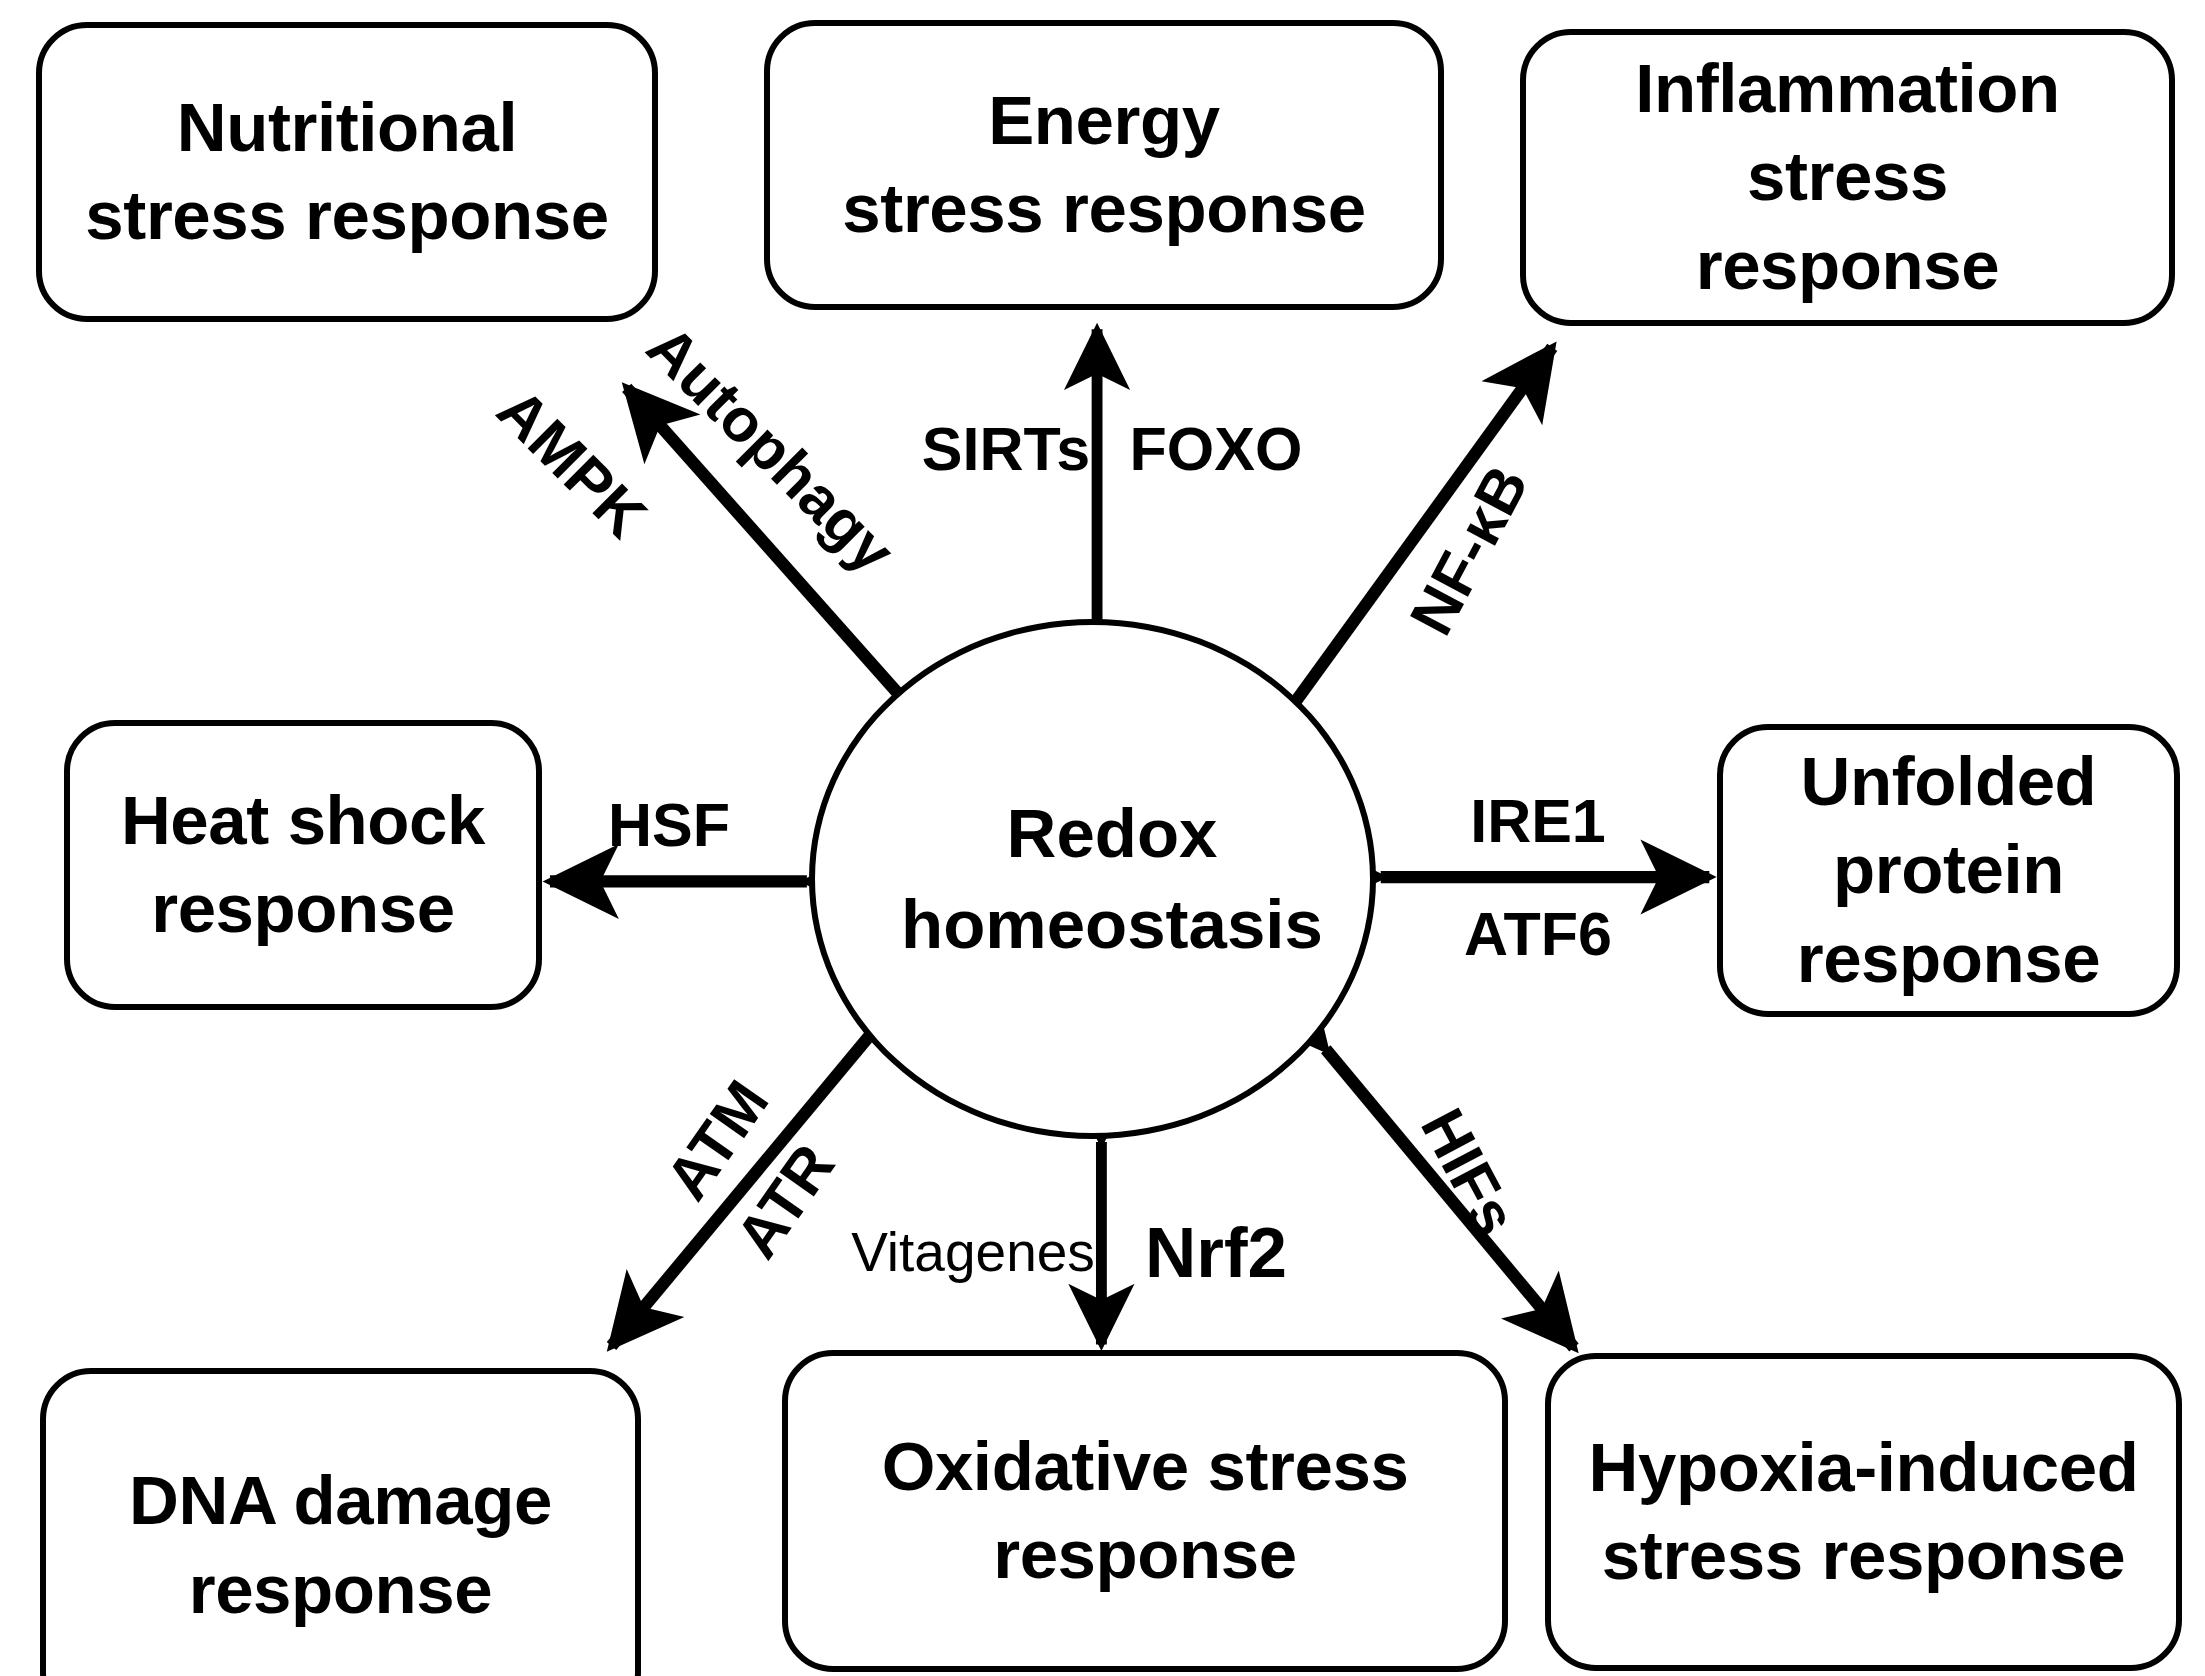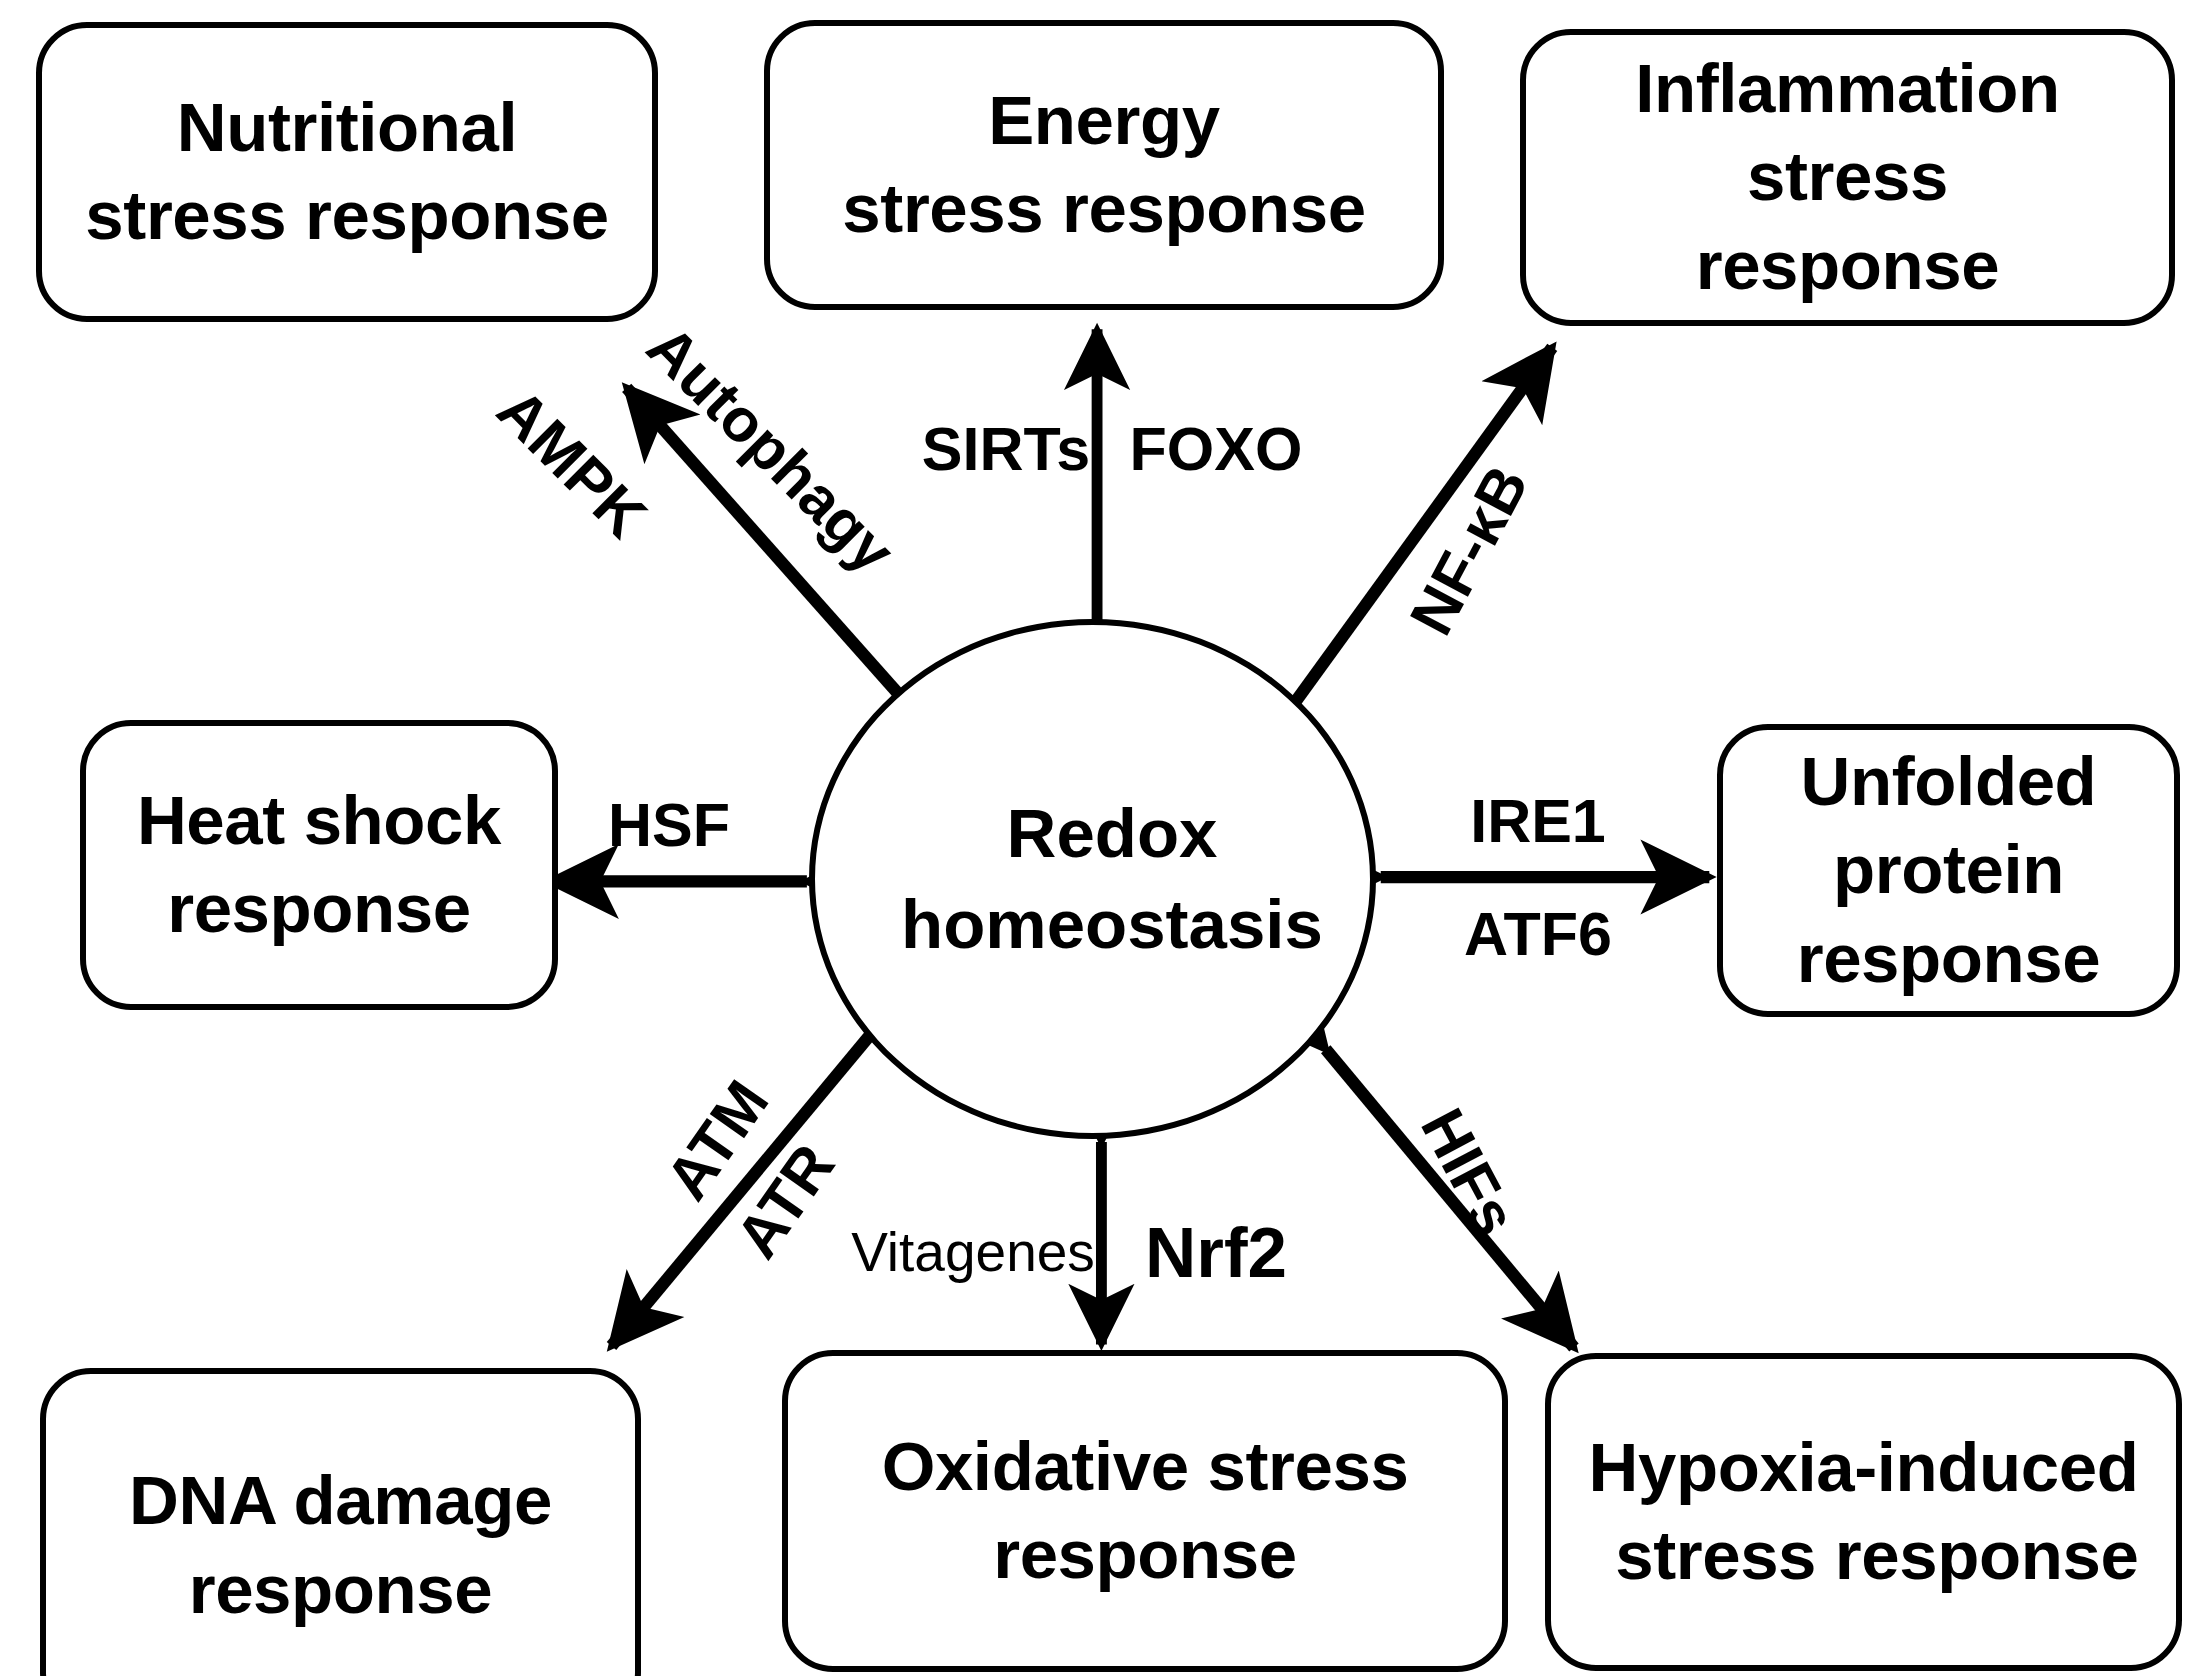--- a/index.html
+++ b/index.html
@@ -44,25 +44,25 @@
     line-height: 1.28;
     color: #000000;
     letter-spacing: -0.4px;
     white-space: pre-line;
     padding: 0 13px;
   }
   
   #box-nutritional    { left: 36px;   top: 22px;   width: 622px;  height: 300px; }
   #box-energy         { left: 764px; top: 20px;   width: 680px;  height: 290px; }
   #box-inflammation   { left: 1520px; top: 29px;   width: 655px;  height: 297px; }
-  #box-heatshock      { left: 64px;   top: 720px;  width: 478px;  height: 290px; margin-left: 16px; }
+  #box-heatshock      { left: 64px;   top: 720px;  width: 478px;  height: 290px; }
   #box-unfolded       { left: 1717px; top: 724px; width: 463px;  height: 293px; }
   #box-dnadamage      { left: 40px;   top: 1368px; width: 601px;  height: 355px; align-items: center; }
   #box-oxidative      { left: 782px; top: 1350px; width: 726px;  height: 322px; }
-  #box-hypoxia        { left: 1545px; top: 1353px; width: 637px;  height: 318px; text-align: right; }
+  #box-hypoxia        { left: 1545px; top: 1353px; width: 637px;  height: 318px; }
 
   
   #center-circle {
     position: absolute;
     left: 809px;
     top: 619px;
     width: 567px;
     height: 520px;
     border: 6.5px solid #000000;
     border-radius: 50%;

